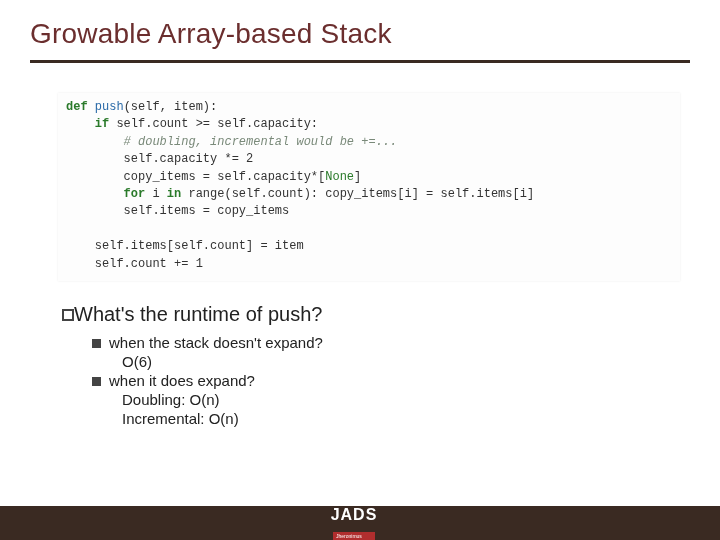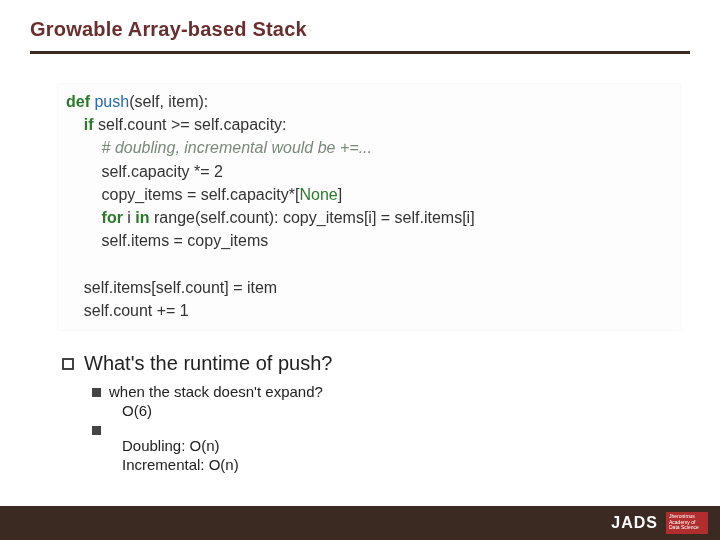--- a/index.html
+++ b/index.html
@@ -11,58 +11,57 @@
     position: relative;
     overflow: hidden;
   }
   .slide {
     width: 100%;
     height: 100%;
     padding: 18px 30px 0 30px;
     position: relative;
   }
   .title {
-    font-size: 20px;
-    font-weight: 700;
+    font-size: 28px;
+    font-weight: 400;
     color: #6b2e2e;
     letter-spacing: 0.2px;
   }
   .title-underline {
     margin-top: 10px;
     height: 3px;
     background: #3a2a22;
     width: 100%;
   }
   .code-block {
     margin-top: 30px;
     margin-left: 28px;
     margin-right: 10px;
     padding: 6px 8px 8px 8px;
-    font-family: Liberation Sans, sans-serif;
-    font-size: 16px;
+    font-family: Liberation Mono, monospace;
+    font-size: 12px;
     line-height: 1.45;
     color: #333;
     background: #fdfdfd;
     box-shadow: 0 0 2px rgba(0,0,0,0.08);
     white-space: pre;
   }
   .kw { color: #2a7a2a; font-weight: bold; }   
   .fn { color: #2a6aa8; }                         
   .cm { color: #7a8a7a; font-style: italic; }  
   .lit { color: #2a7a2a; }
   .bullets {
     margin-top: 22px;
     margin-left: 32px;
     font-size: 20px;
     color: #222;
   }
   .l1 {
     display: flex;
     align-items: flex-start;
-    gap: 10px;
     margin-bottom: 8px;
   }
   .l1 .sq {
     width: 12px; height: 12px;
     border: 2px solid #444;
     margin-top: 6px;
     flex: none;
   }
   .l2-group {
     margin-left: 30px;
@@ -88,20 +87,21 @@
   .footer {
     position: absolute;
     left: 0; right: 0; bottom: 0;
     height: 34px;
     background: #3a2a22;
     display: flex;
     justify-content: flex-end;
     align-items: center;
     padding-right: 12px;
     gap: 8px;
+    flex-direction: column;
   }
   .logo-text {
     font-family: Arial, sans-serif;
     font-weight: 900;
     font-size: 16px;
     letter-spacing: 1px;
     color: #fff;
   }
   .logo-red {
     width: 42px;
@@ -139,20 +139,21 @@
       <span>What's the runtime of push?</span>
     </div>
     <div class="l2-group">
       <div class="l2">
         <span class="sqf"></span>
         <span>when the stack doesn't expand?</span>
       </div>
       <div class="l3">O(6)</div>
       <div class="l2">
         <span class="sqf"></span>
+        <span>when it does expand?</span>
       </div>
       <div class="l3">Doubling: O(n)</div>
       <div class="l3">Incremental: O(n)</div>
     </div>
   </div>
 
   <div class="footer">
     <span class="logo-text">JADS</span>
     <div class="logo-red">Jheronimus Academy of Data Science</div>
   </div>

